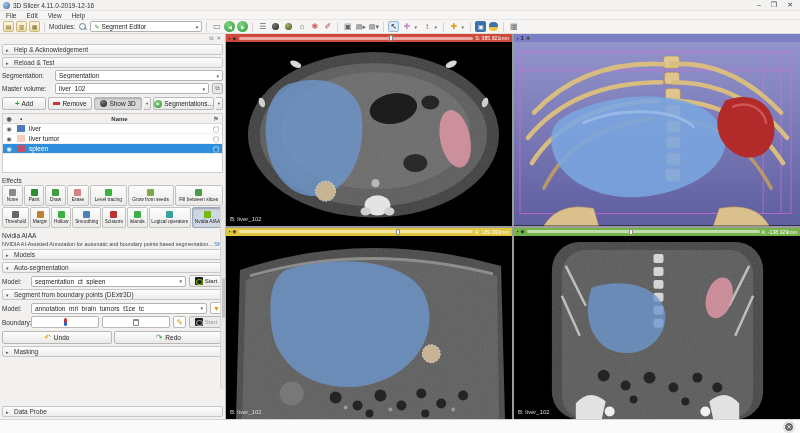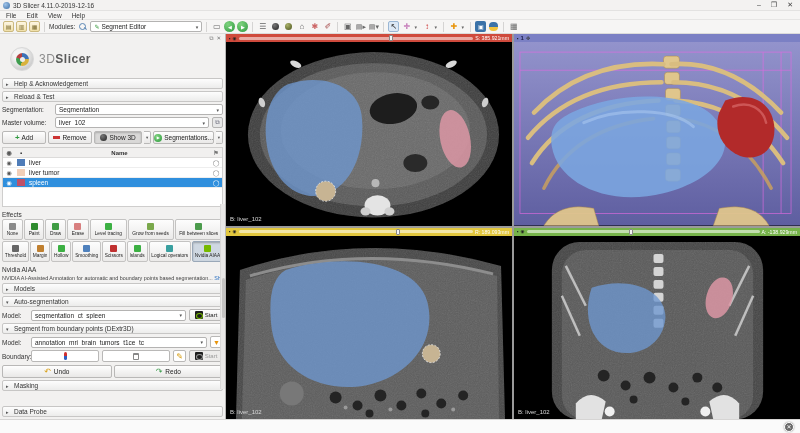--- a/index.html
+++ b/index.html
@@ -188,24 +188,20 @@
     <span class="tsep"></span>
     <span class="tico">▦</span>
   </div>
 
   <div class="main">
 
     <div class="panel">
       <div class="paneldock">
         <span>⧉</span>
         <span>✕</span>
-      </div>
-      <div class="logorow">
-        <span class="slicerlogo"></span>
-        <span class="logotext"><span>3D</span><b>Slicer</b></span>
       </div>
 
       <div class="cbar">
         <span class="arr">▸</span>
         <span>Help &amp; Acknowledgement</span>
       </div>
       <div class="cbar">
         <span class="arr">▸</span>
         <span>Reload &amp; Test</span>
       </div>

